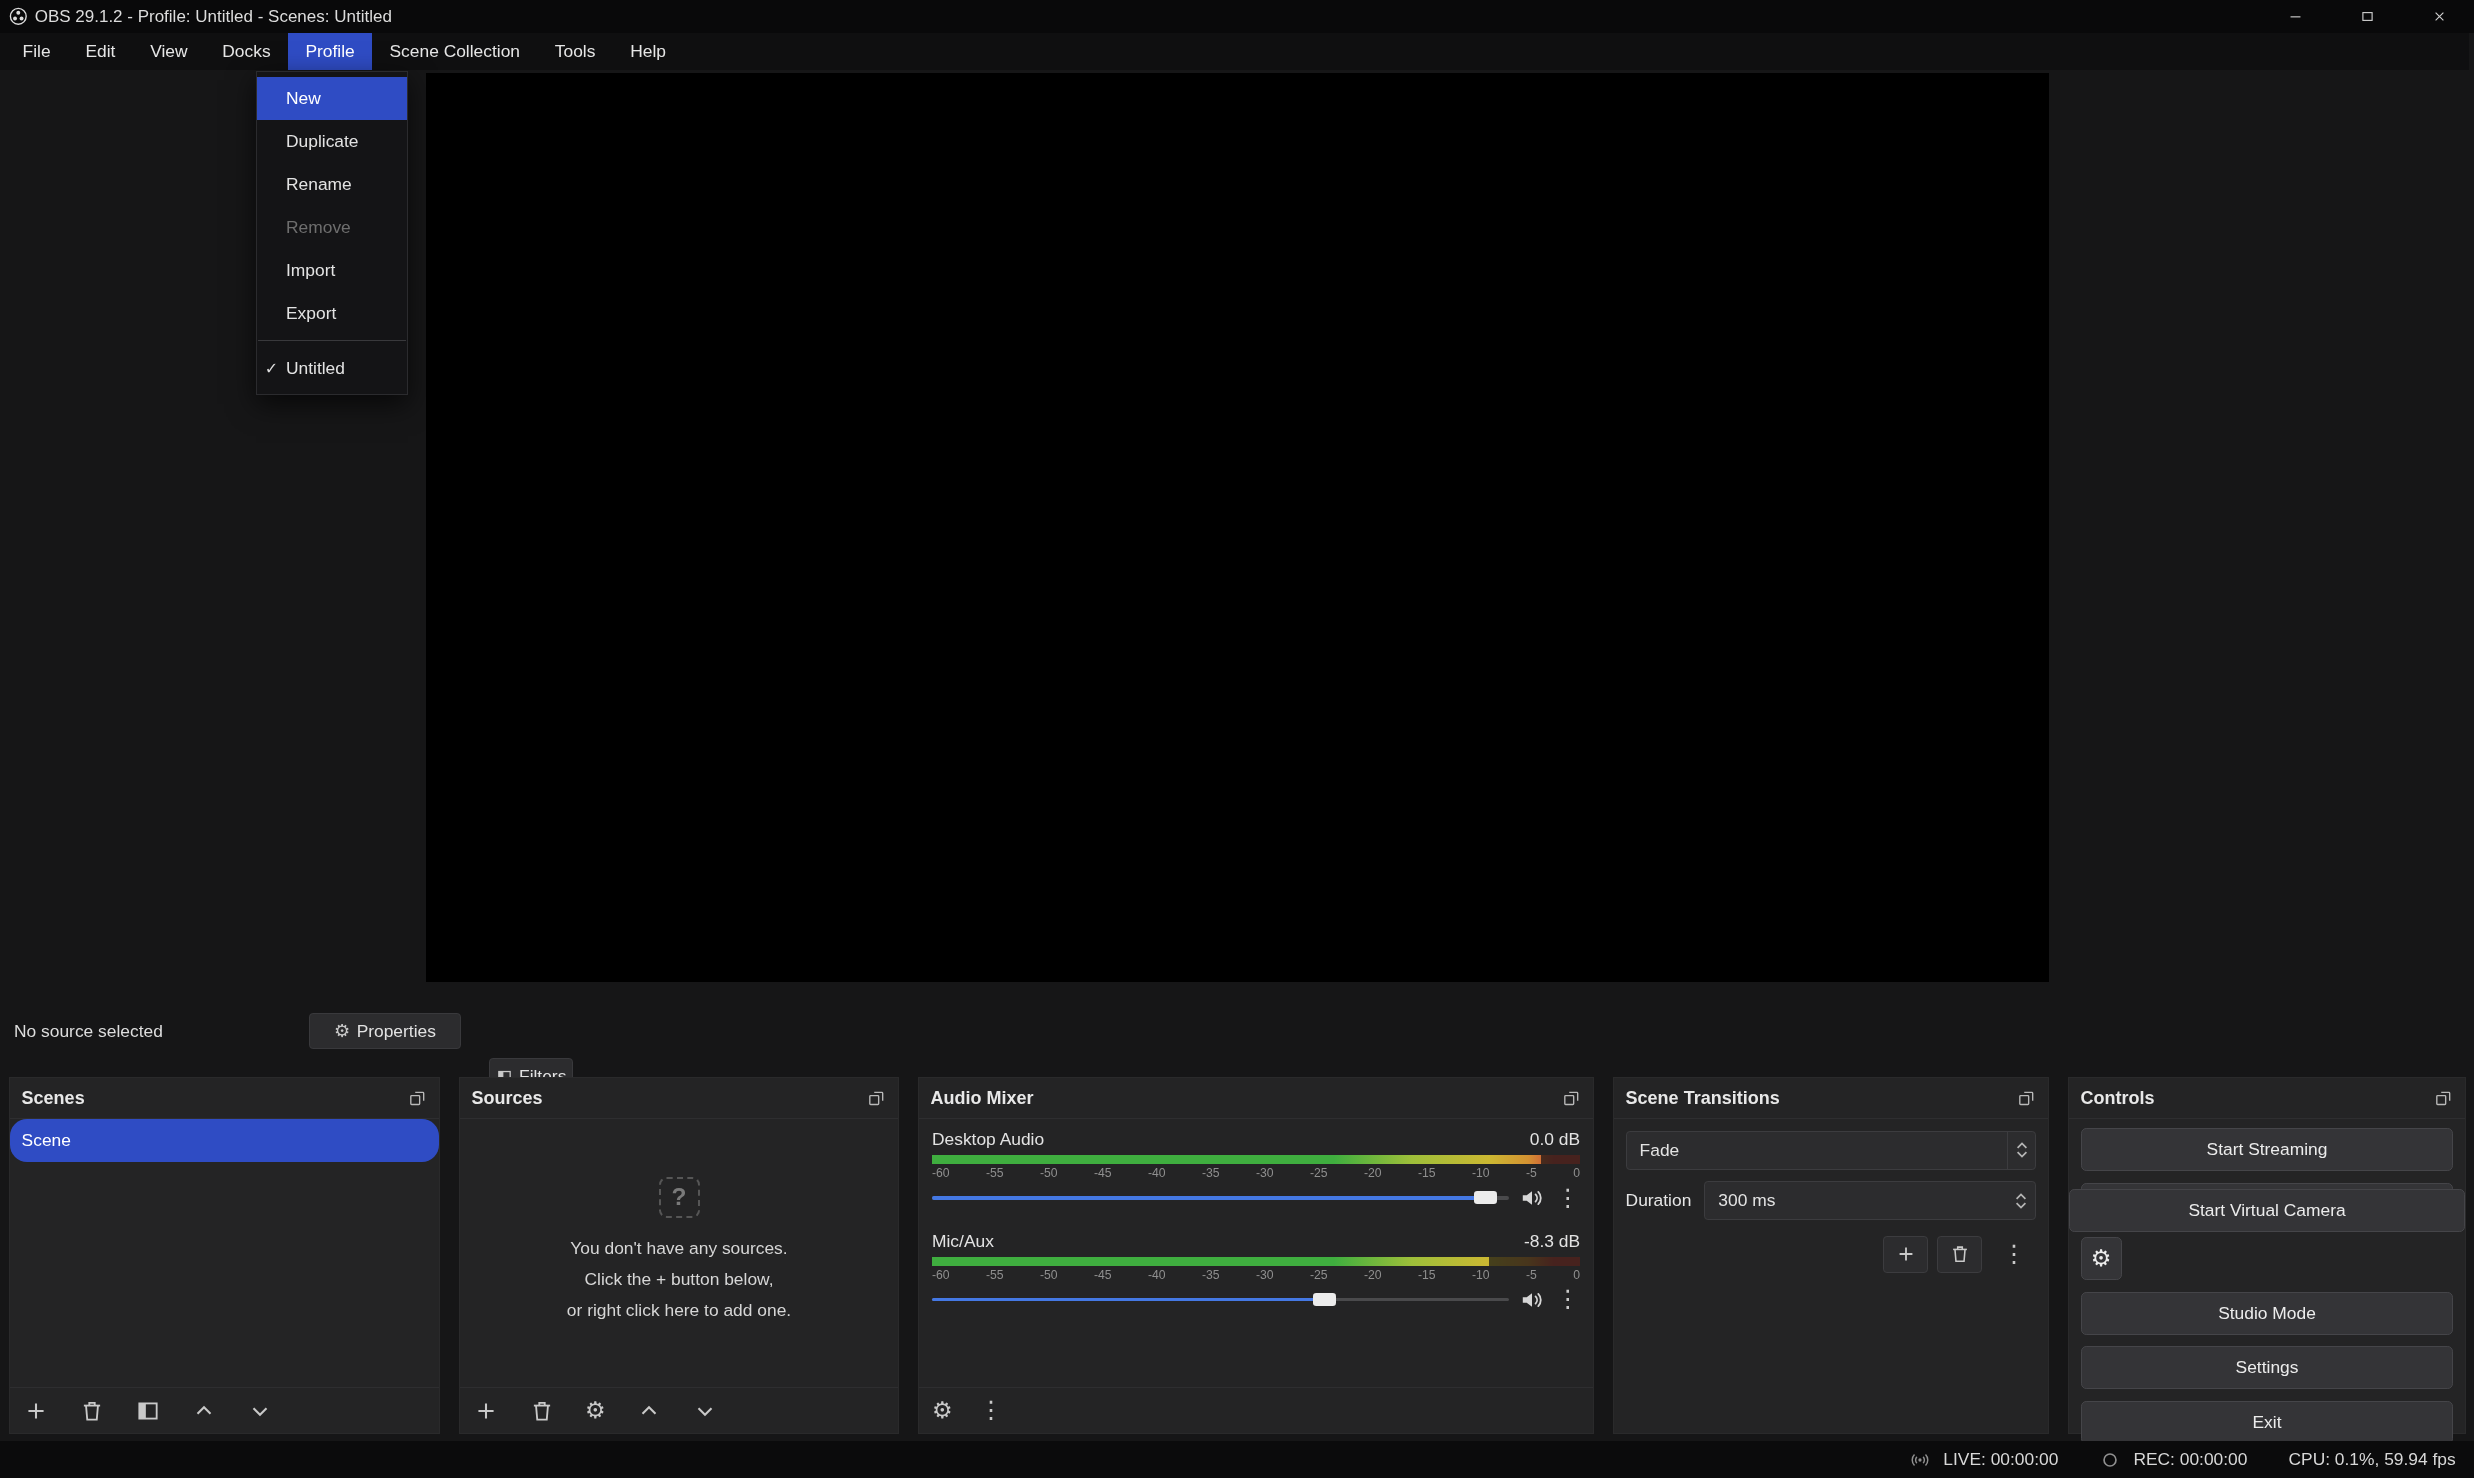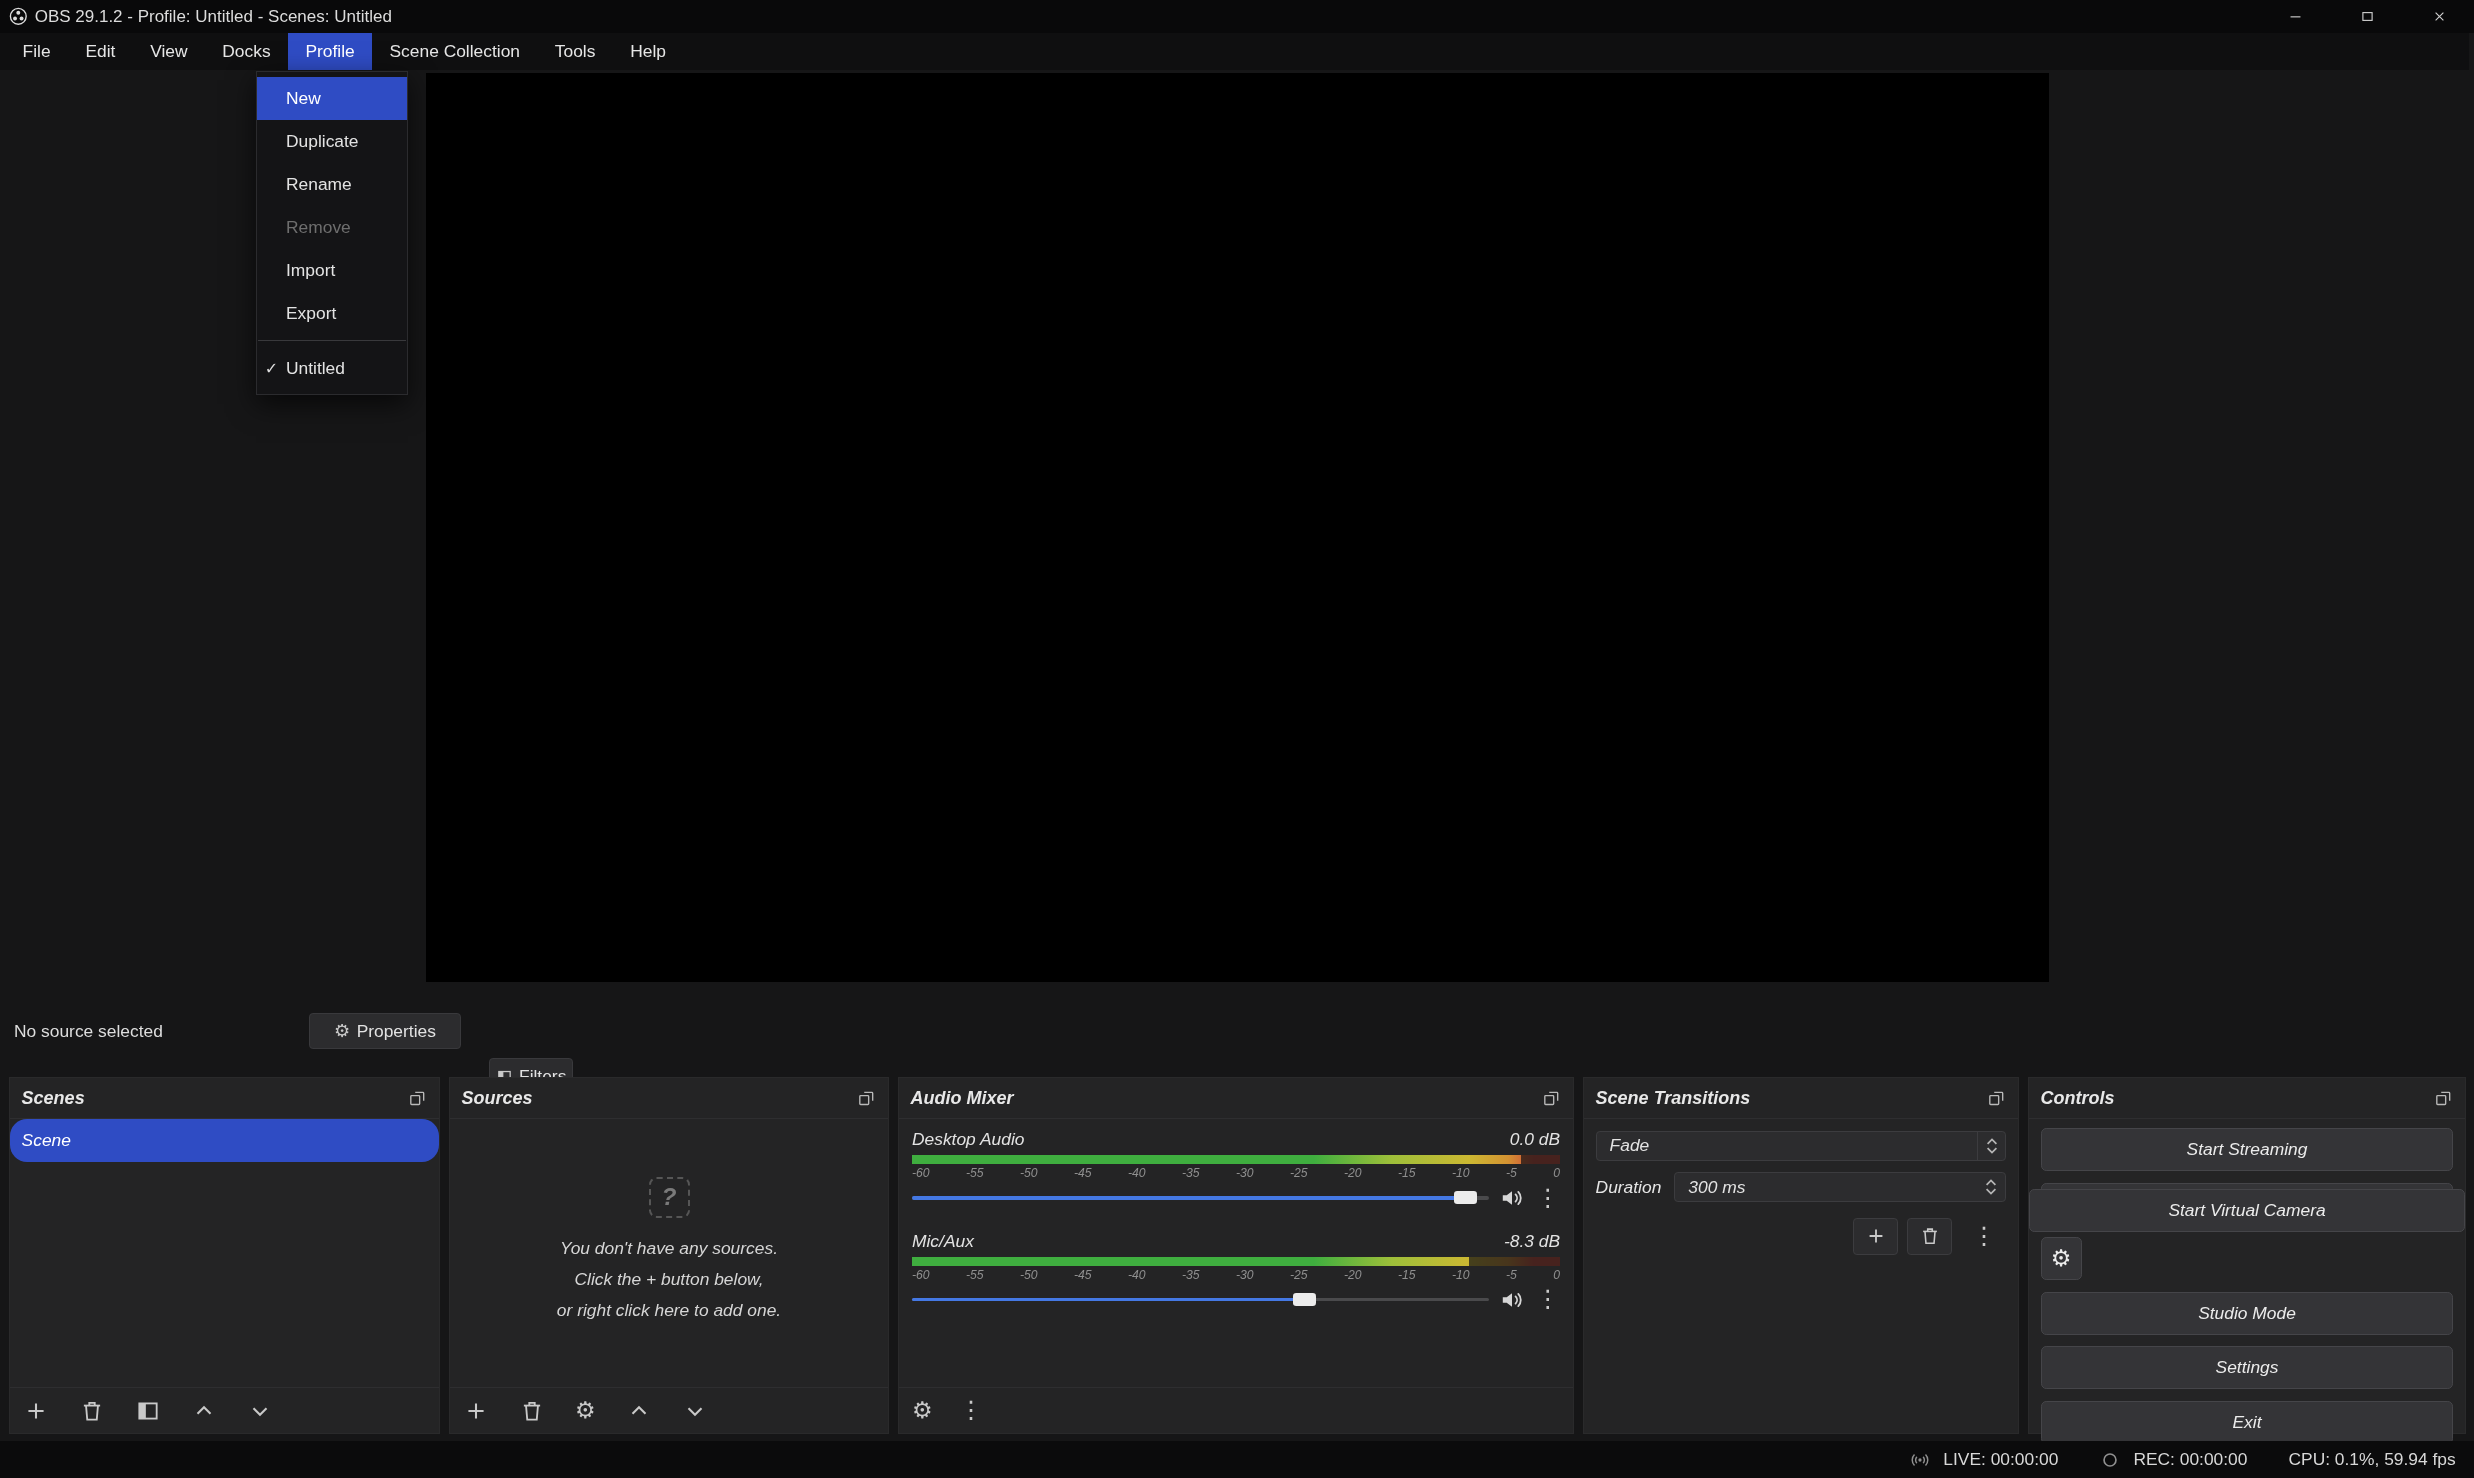--- a/index.html
+++ b/index.html
@@ -54,21 +54,21 @@
   
   .source-toolbar { position:absolute; top:1010px; left:0; right:0; height:43px; font-size:17.4px; }
   .src-status { position:absolute; left:14px; top:0; height:43px; display:flex; align-items:center; color:#dedede; }
   .tool-btn {
     position:absolute; top:3.2px; height:36px; background:#2c2c2e; border:0.6px solid #39393c; border-radius:3.9px;
     display:flex; align-items:center; justify-content:center; gap:6.4px; color:#e3e3e3;
   }
   .tool-btn .gear-glyph { font-family:"DejaVu Sans",sans-serif; font-size:18px; line-height:1; }
 
   
-  .docks { position:absolute; top:1070px; left:0; right:0; height:371px; display:flex; gap:9px; padding:7px 9px;font-style:italic; }
+  .docks { position:absolute; top:1070px; left:0; right:0; height:371px; display:flex; gap:19px; padding:7px 9px; }
   .dock { background:#242425; border:0.6px solid #2a2a2b; display:flex; flex-direction:column; position:relative; }
   .dock-header {
     height:41px; flex:none; display:flex; align-items:center; justify-content:space-between;
     padding:0 11.6px; font-size:18px; font-weight:700; color:#e8e8e8; border-bottom:0.6px solid #2e2e30;
   }
   .popout { width:19.3px; height:19.3px; color:#b9b9b9; }
   .dock-body { flex:1; position:relative; }
   .dock-toolbar {
     position:absolute; bottom:0; left:0; right:0; height:46px;
     display:flex; align-items:center; gap:30px; padding:0 13px; border-top:0.6px solid #2e2e30;
@@ -103,21 +103,21 @@
   .ticks { display:flex; justify-content:space-between; font-size:12.2px; color:#8f8f8f; margin-top:1.9px; }
   .slider-row { display:flex; align-items:center; gap:10.3px; margin-top:7.7px; height:20.6px; }
   .slider-track { flex:1; position:relative; height:3.9px; background:#4a4a4c; border-radius:1.9px; }
   .slider-fill { position:absolute; left:0; top:0; height:3.9px; background:#4478e4; border-radius:1.9px; }
   .slider-handle { position:absolute; top:-4.5px; width:23px; height:13px; background:#ececec; border-radius:3.2px; }
   .speaker { width:26px; height:26px; color:#d6d6d6; }
 
   
   .trans-body { padding:11.6px; font-size:17.4px; }
   .combo {
-    height:30px; background:#2c2c2e; border:0.6px solid #3c3c3f; border-radius:3.9px;
+    height:39px; background:#2c2c2e; border:0.6px solid #3c3c3f; border-radius:3.9px;
     display:flex; align-items:center; padding-left:13px; color:#e3e3e3; position:relative;
   }
   .combo .spin { position:absolute; right:0; top:0; bottom:0; width:28px; border-left:0.6px solid #3c3c3f;
     display:flex; align-items:center; justify-content:center; color:#b5b5b5; }
   .duration-row { display:flex; align-items:center; margin-top:11.6px; gap:13px; }
   .trans-actions { display:flex; justify-content:flex-end; gap:9px; margin-top:15.5px; }
   .sq-btn { width:45px; height:37px; background:#2c2c2e; border:0.6px solid #3c3c3f; border-radius:3.9px;
     display:flex; align-items:center; justify-content:center; }
   .sq-btn.flat { background:transparent; border-color:transparent; }
 

